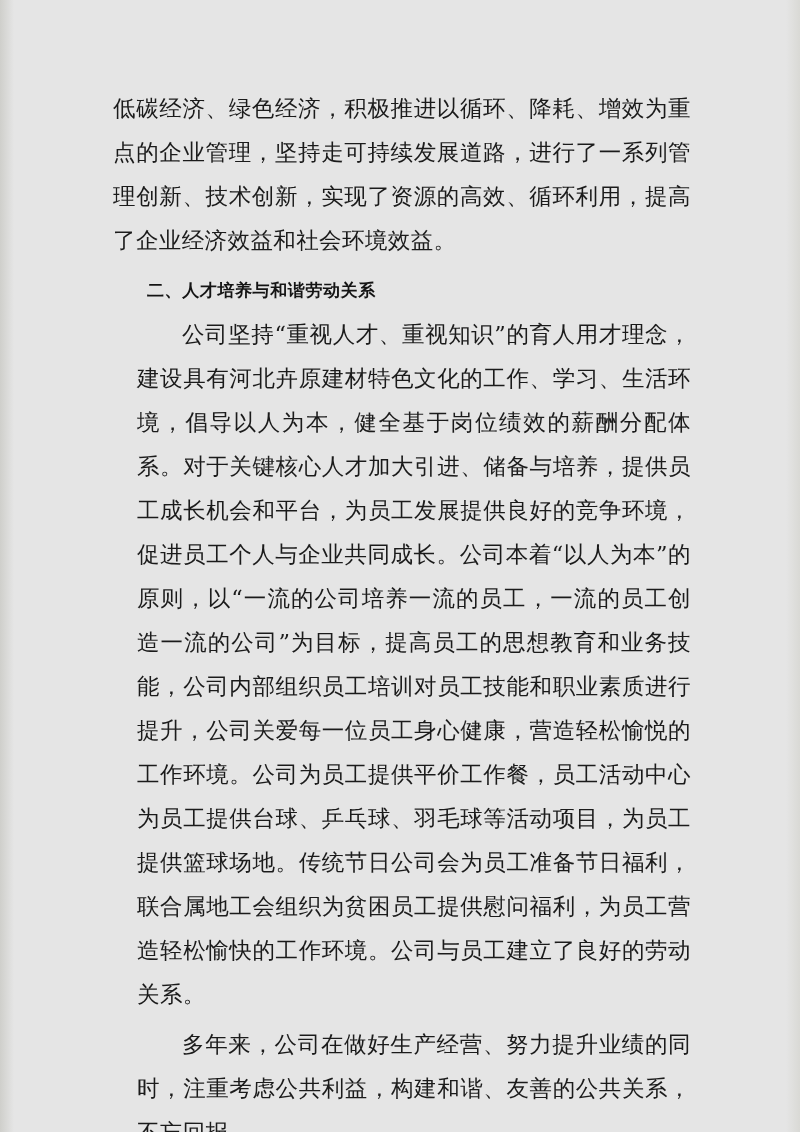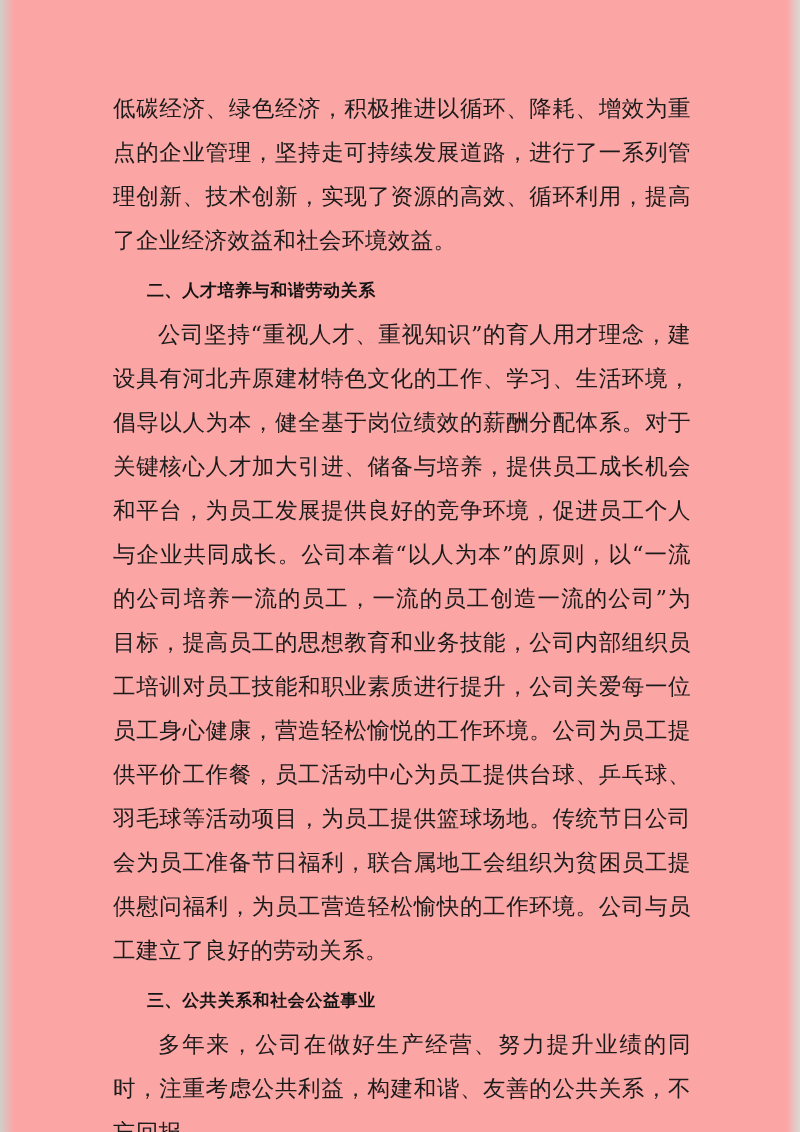--- a/index.html
+++ b/index.html
@@ -10,21 +10,21 @@
   body {
     width: 800px;
     height: 1132px;
     overflow: hidden;
     font-family: "DejaVu Serif", "Liberation Serif", serif;
   }
   .page {
     position: relative;
     width: 800px;
     height: 1132px;
-    background: #fca5a5;
+    background: #e5e5e5;
     box-sizing: border-box;
   }
   
   .page::before {
     content: "";
     position: absolute;
     left: 0; top: 0; bottom: 0;
     width: 14px;
     background: linear-gradient(to right, #cfcfcb, rgba(253,253,251,0));
     pointer-events: none;
@@ -48,20 +48,21 @@
     line-height: 44px;
     color: #1b1b1b;
     text-align: justify;
     text-justify: inter-ideograph;
     letter-spacing: 0.4px;
     margin: 0;
     font-family: "DejaVu Serif", "Liberation Serif", serif;
   }
   .indent {
     text-indent: 2em;
+    margin-left: 24px;
   }
   .heading {
     font-size: 17px;
     line-height: 44px;
     color: #141414;
     font-weight: bold;
     text-indent: 2em;
     letter-spacing: 0.6px;
     margin: 0;
     font-family: "DejaVu Sans", "Liberation Sans", sans-serif;
@@ -77,18 +78,17 @@
     <p class="para">低碳经济、绿色经济，积极推进以循环、降耗、增效为重点的企业管理，坚持走可持续发展道路，进行了一系列管理创新、技术创新，实现了资源的高效、循环利用，提高了企业经济效益和社会环境效益。</p>
 
     <div class="gap-small"></div>
 
     <h2 class="heading">二、人才培养与和谐劳动关系</h2>
 
     <p class="para indent">公司坚持“重视人才、重视知识”的育人用才理念，建设具有河北卉原建材特色文化的工作、学习、生活环境，倡导以人为本，健全基于岗位绩效的薪酬分配体系。对于关键核心人才加大引进、储备与培养，提供员工成长机会和平台，为员工发展提供良好的竞争环境，促进员工个人与企业共同成长。公司本着“以人为本”的原则，以“一流的公司培养一流的员工，一流的员工创造一流的公司”为目标，提高员工的思想教育和业务技能，公司内部组织员工培训对员工技能和职业素质进行提升，公司关爱每一位员工身心健康，营造轻松愉悦的工作环境。公司为员工提供平价工作餐，员工活动中心为员工提供台球、乒乓球、羽毛球等活动项目，为员工提供篮球场地。传统节日公司会为员工准备节日福利，联合属地工会组织为贫困员工提供慰问福利，为员工营造轻松愉快的工作环境。公司与员工建立了良好的劳动关系。</p>
 
     <div class="gap-small"></div>
 
-    <h2 class="heading">三、公共关系和社会公益事业</h2>
 
     <p class="para indent">多年来，公司在做好生产经营、努力提升业绩的同时，注重考虑公共利益，构建和谐、友善的公共关系，不忘回报</p>
 
   </div>
 </div>
 
 </body></html>

